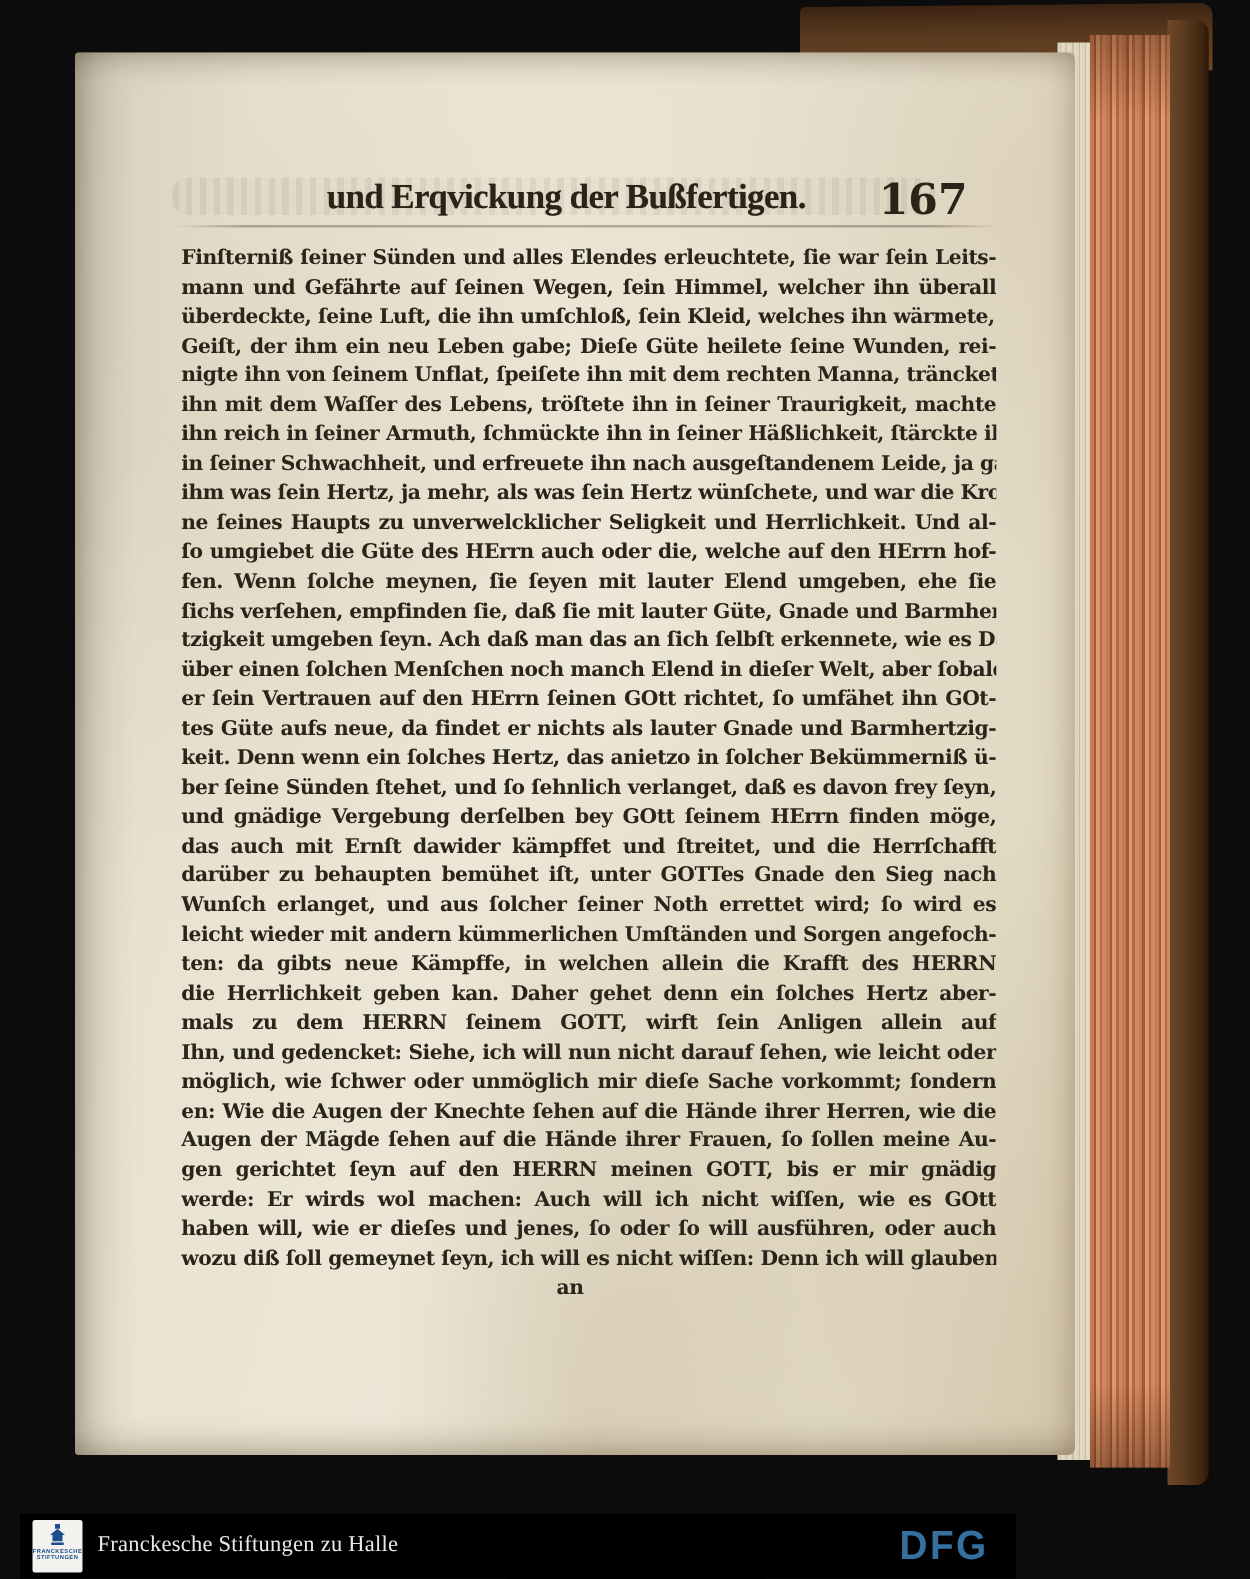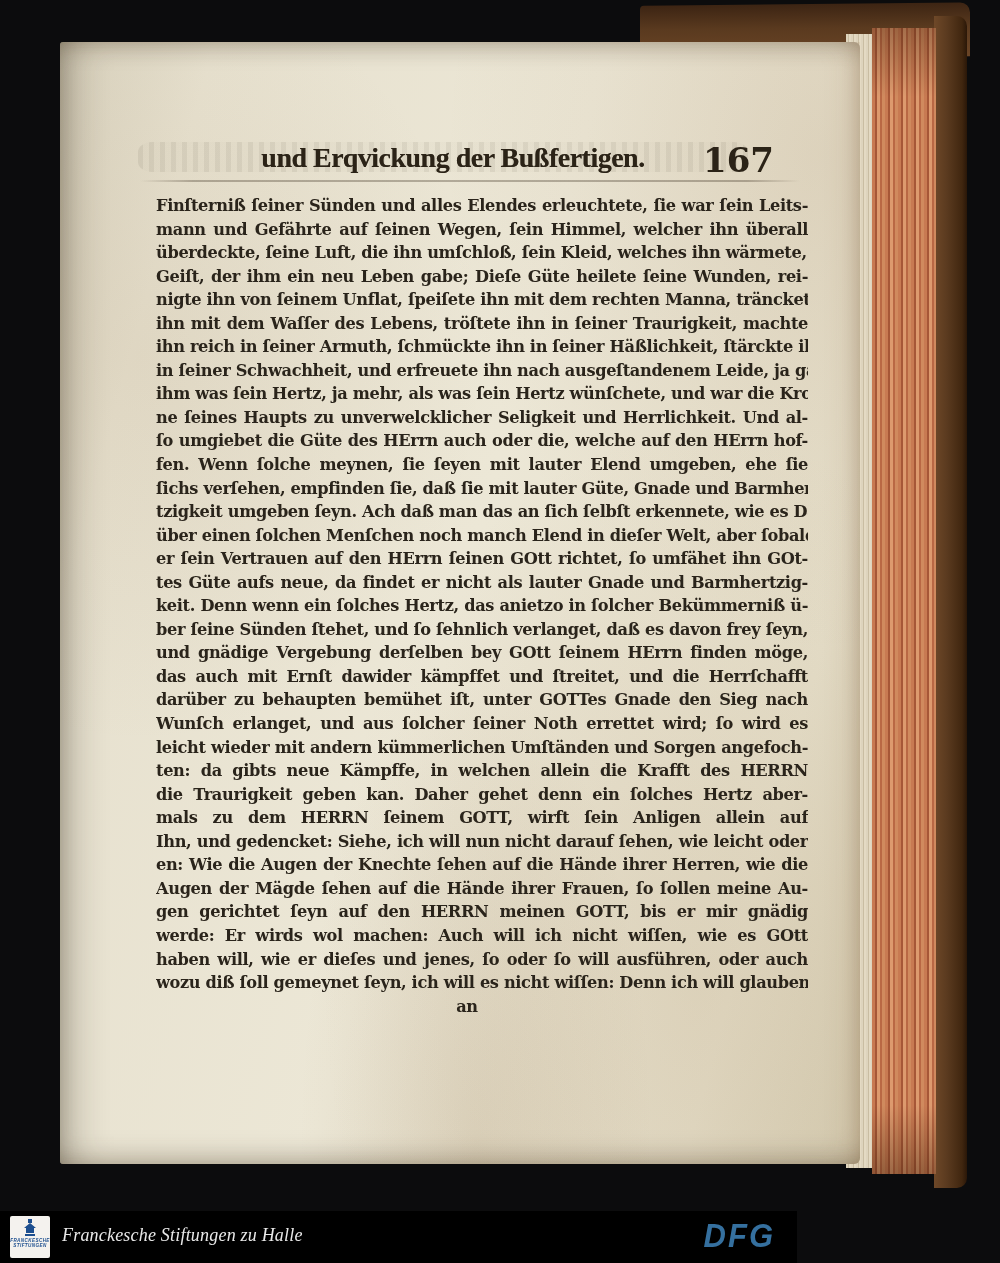--- a/index.html
+++ b/index.html
@@ -95,39 +95,39 @@
     text-shadow:0 0 0.6px rgba(43,35,23,0.6);
   }
   .page-number{
     position:absolute;right:24px;top:2px;
     font-family:"DejaVu Serif", serif;
     font-weight:700;font-size:34px;color:#2b2317;
   }
 
   
   .text-block{
-    position:absolute;left:96px;top:152px;width:652px;z-index:4;
+    position:absolute;left:85px;top:152px;width:652px;z-index:4;
     font-family:"DejaVu Serif", serif;
     font-size:16.2px;font-weight:700;
     line-height:23.55px;color:#2a241b;
     letter-spacing:-0.35px;
   }
   .text-line{
     text-align:justify;
     text-align-last:justify;
     height:23.55px;overflow:hidden;white-space:nowrap;
   }
   .catchword{
     text-align:center;padding-right:30px;height:23.55px;
   }
 
   
   .footer-bar{
-    position:absolute;left:0;top:1211px;width:797px;height:52px;
-    background:#000;z-index:10;font-style:italic;
+    position:absolute;left:16px;top:1211px;width:797px;height:52px;
+    background:#000;z-index:10;
   }
   .logo-box{
     position:absolute;left:10px;top:5px;width:40px;height:42px;
     background:#f4f2ee;border-radius:2px;
     display:flex;flex-direction:column;align-items:center;justify-content:flex-start;
     padding-top:3px;box-sizing:border-box;
   }
   .logo-glyph{width:14px;height:17px;margin-bottom:2px;}
   .logo-text{
     font-family:"Liberation Sans", sans-serif;
@@ -177,32 +177,33 @@
           <div class="text-line">ihn reich in ſeiner Armuth, ſchmückte ihn in ſeiner Häßlichkeit, ſtärckte ihn</div>
           <div class="text-line">in ſeiner Schwachheit, und erfreuete ihn nach ausgeſtandenem Leide, ja gab</div>
           <div class="text-line">ihm was ſein Hertz, ja mehr, als was ſein Hertz wünſchete, und war die Kro-</div>
           <div class="text-line">ne ſeines Haupts zu unverwelcklicher Seligkeit und Herrlichkeit.  Und al-</div>
           <div class="text-line">ſo umgiebet die Güte des HErrn auch oder die, welche auf den HErrn hof-</div>
           <div class="text-line">fen.  Wenn ſolche meynen, ſie ſeyen mit lauter Elend umgeben, ehe ſie</div>
           <div class="text-line">ſichs verſehen, empfinden ſie, daß ſie mit lauter Güte, Gnade und Barmher-</div>
           <div class="text-line">tzigkeit umgeben ſeyn. Ach daß man das an ſich ſelbſt erkennete, wie es Da-</div>
           <div class="text-line">über einen ſolchen Menſchen noch manch Elend in dieſer Welt, aber ſobald</div>
           <div class="text-line">er ſein Vertrauen auf den HErrn ſeinen GOtt richtet, ſo umfähet ihn GOt-</div>
-          <div class="text-line">tes Güte aufs neue, da findet er nicht als lauter Gnade und Barmhertzig-</div>
+          <div class="text-line">tes Güte aufs neue, da findet er nichts als lauter Gnade und Barmhertzig-</div>
           <div class="text-line">keit.  Denn wenn ein ſolches Hertz, das anietzo in ſolcher Bekümmerniß ü-</div>
           <div class="text-line">ber ſeine Sünden ſtehet, und ſo ſehnlich verlanget, daß es davon frey ſeyn,</div>
           <div class="text-line">und gnädige Vergebung derſelben bey GOtt ſeinem HErrn finden möge,</div>
           <div class="text-line">das auch mit Ernſt dawider kämpffet und ſtreitet,  und die Herrſchafft</div>
           <div class="text-line">darüber zu behaupten bemühet iſt, unter GOTTes Gnade den Sieg nach</div>
           <div class="text-line">Wunſch erlanget, und aus ſolcher ſeiner Noth errettet wird;  ſo wird es</div>
           <div class="text-line">leicht wieder mit andern kümmerlichen Umſtänden und Sorgen angefoch-</div>
           <div class="text-line">ten: da gibts neue Kämpffe, in welchen allein die Krafft des HERRN</div>
-          <div class="text-line">die Traurigkeit geben kan.  Daher gehet denn ein ſolches Hertz aber-</div>
+          <div class="text-line">die Herrlichkeit geben kan.  Daher gehet denn ein ſolches Hertz aber-</div>
           <div class="text-line">mals zu dem HERRN ſeinem GOTT, wirft ſein Anligen allein auf</div>
           <div class="text-line">Ihn, und gedencket:  Siehe, ich will nun nicht darauf ſehen, wie leicht oder</div>
+          <div class="text-line">möglich, wie ſchwer oder unmöglich mir dieſe Sache vorkommt;  ſondern</div>
           <div class="text-line">en:  Wie die Augen der Knechte ſehen auf die Hände ihrer Herren,  wie die</div>
           <div class="text-line">Augen der Mägde ſehen auf die Hände ihrer Frauen, ſo ſollen meine Au-</div>
           <div class="text-line">gen gerichtet ſeyn auf den HERRN meinen GOTT, bis er mir gnädig</div>
           <div class="text-line">werde:  Er wirds wol machen:  Auch will ich nicht wiſſen, wie es GOtt</div>
           <div class="text-line">haben will, wie er dieſes und jenes, ſo oder ſo will ausführen,  oder auch</div>
           <div class="text-line">wozu diß ſoll gemeynet ſeyn, ich will es nicht wiſſen:  Denn ich will glauben</div>
         </div>
       <div class="catchword">an</div>
     </div>
   </div>

